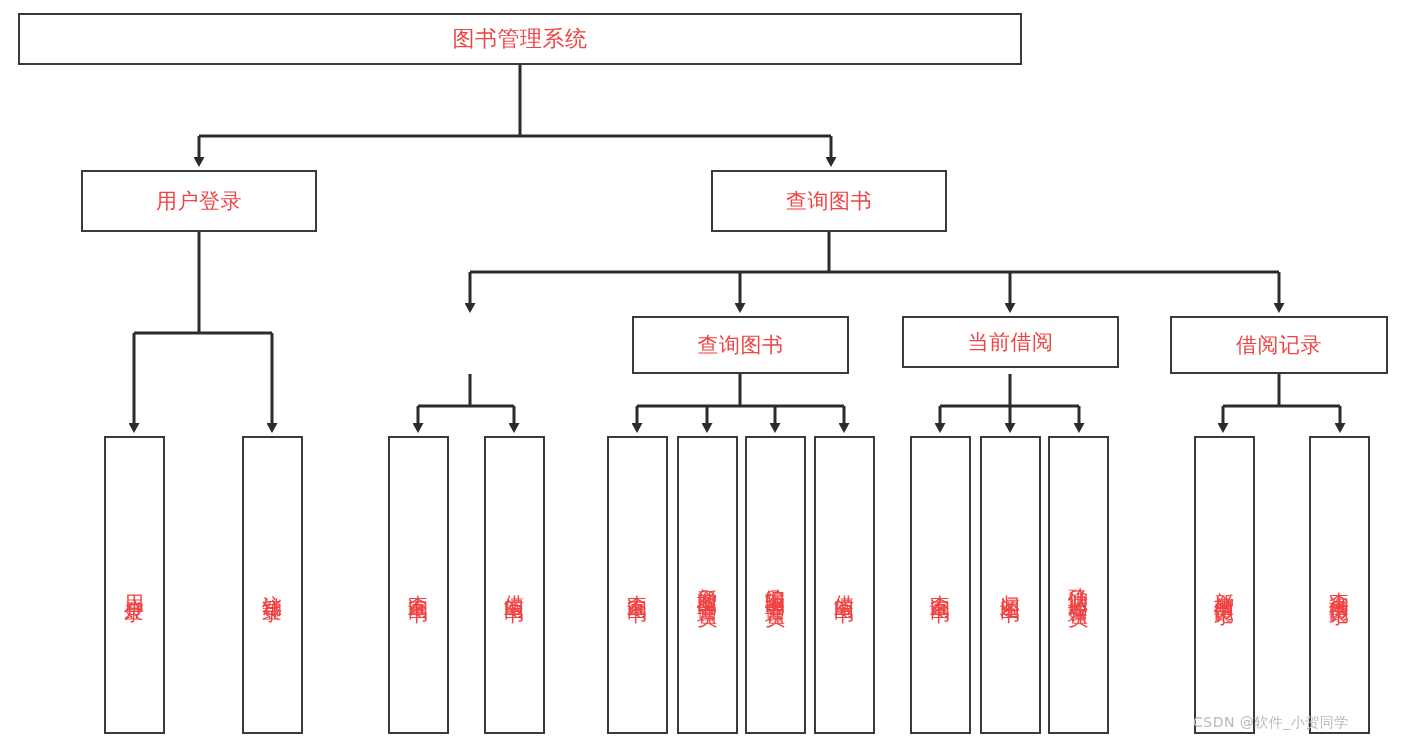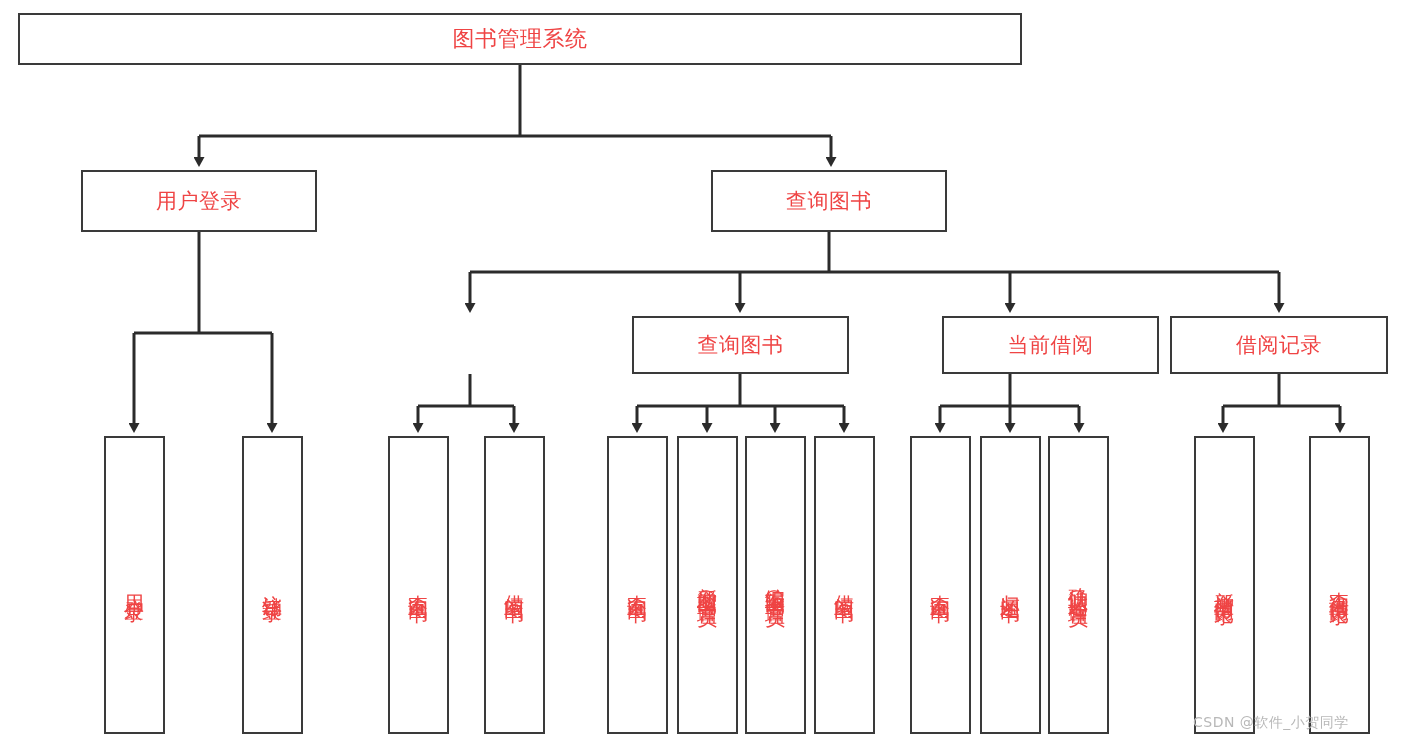--- a/index.html
+++ b/index.html
@@ -133,21 +133,21 @@
   <div class="node" style="left:81px; top:170px; width:236px; height:62px;">
     <span class="node-label">用户登录</span>
   </div>
   <div class="node" style="left:711px; top:170px; width:236px; height:62px;">
     <span class="node-label">查询图书</span>
   </div>
 
   <div class="node" style="left:632px; top:316px; width:217px; height:58px;">
     <span class="node-label">查询图书</span>
   </div>
-  <div class="node" style="left:902px; top:316px; width:217px; height:58px;margin-left:40px;">
+  <div class="node" style="left:902px; top:316px; width:217px; height:52px;">
     <span class="node-label">当前借阅</span>
   </div>
   <div class="node" style="left:1170px; top:316px; width:218px; height:58px;">
     <span class="node-label">借阅记录</span>
   </div>
 
   <div class="node leaf" style="left:104px; top:436px; width:61px; height:298px;">
     <span class="node-label">用户登录</span>
   </div>
   <div class="node leaf" style="left:242px; top:436px; width:61px; height:298px;">

